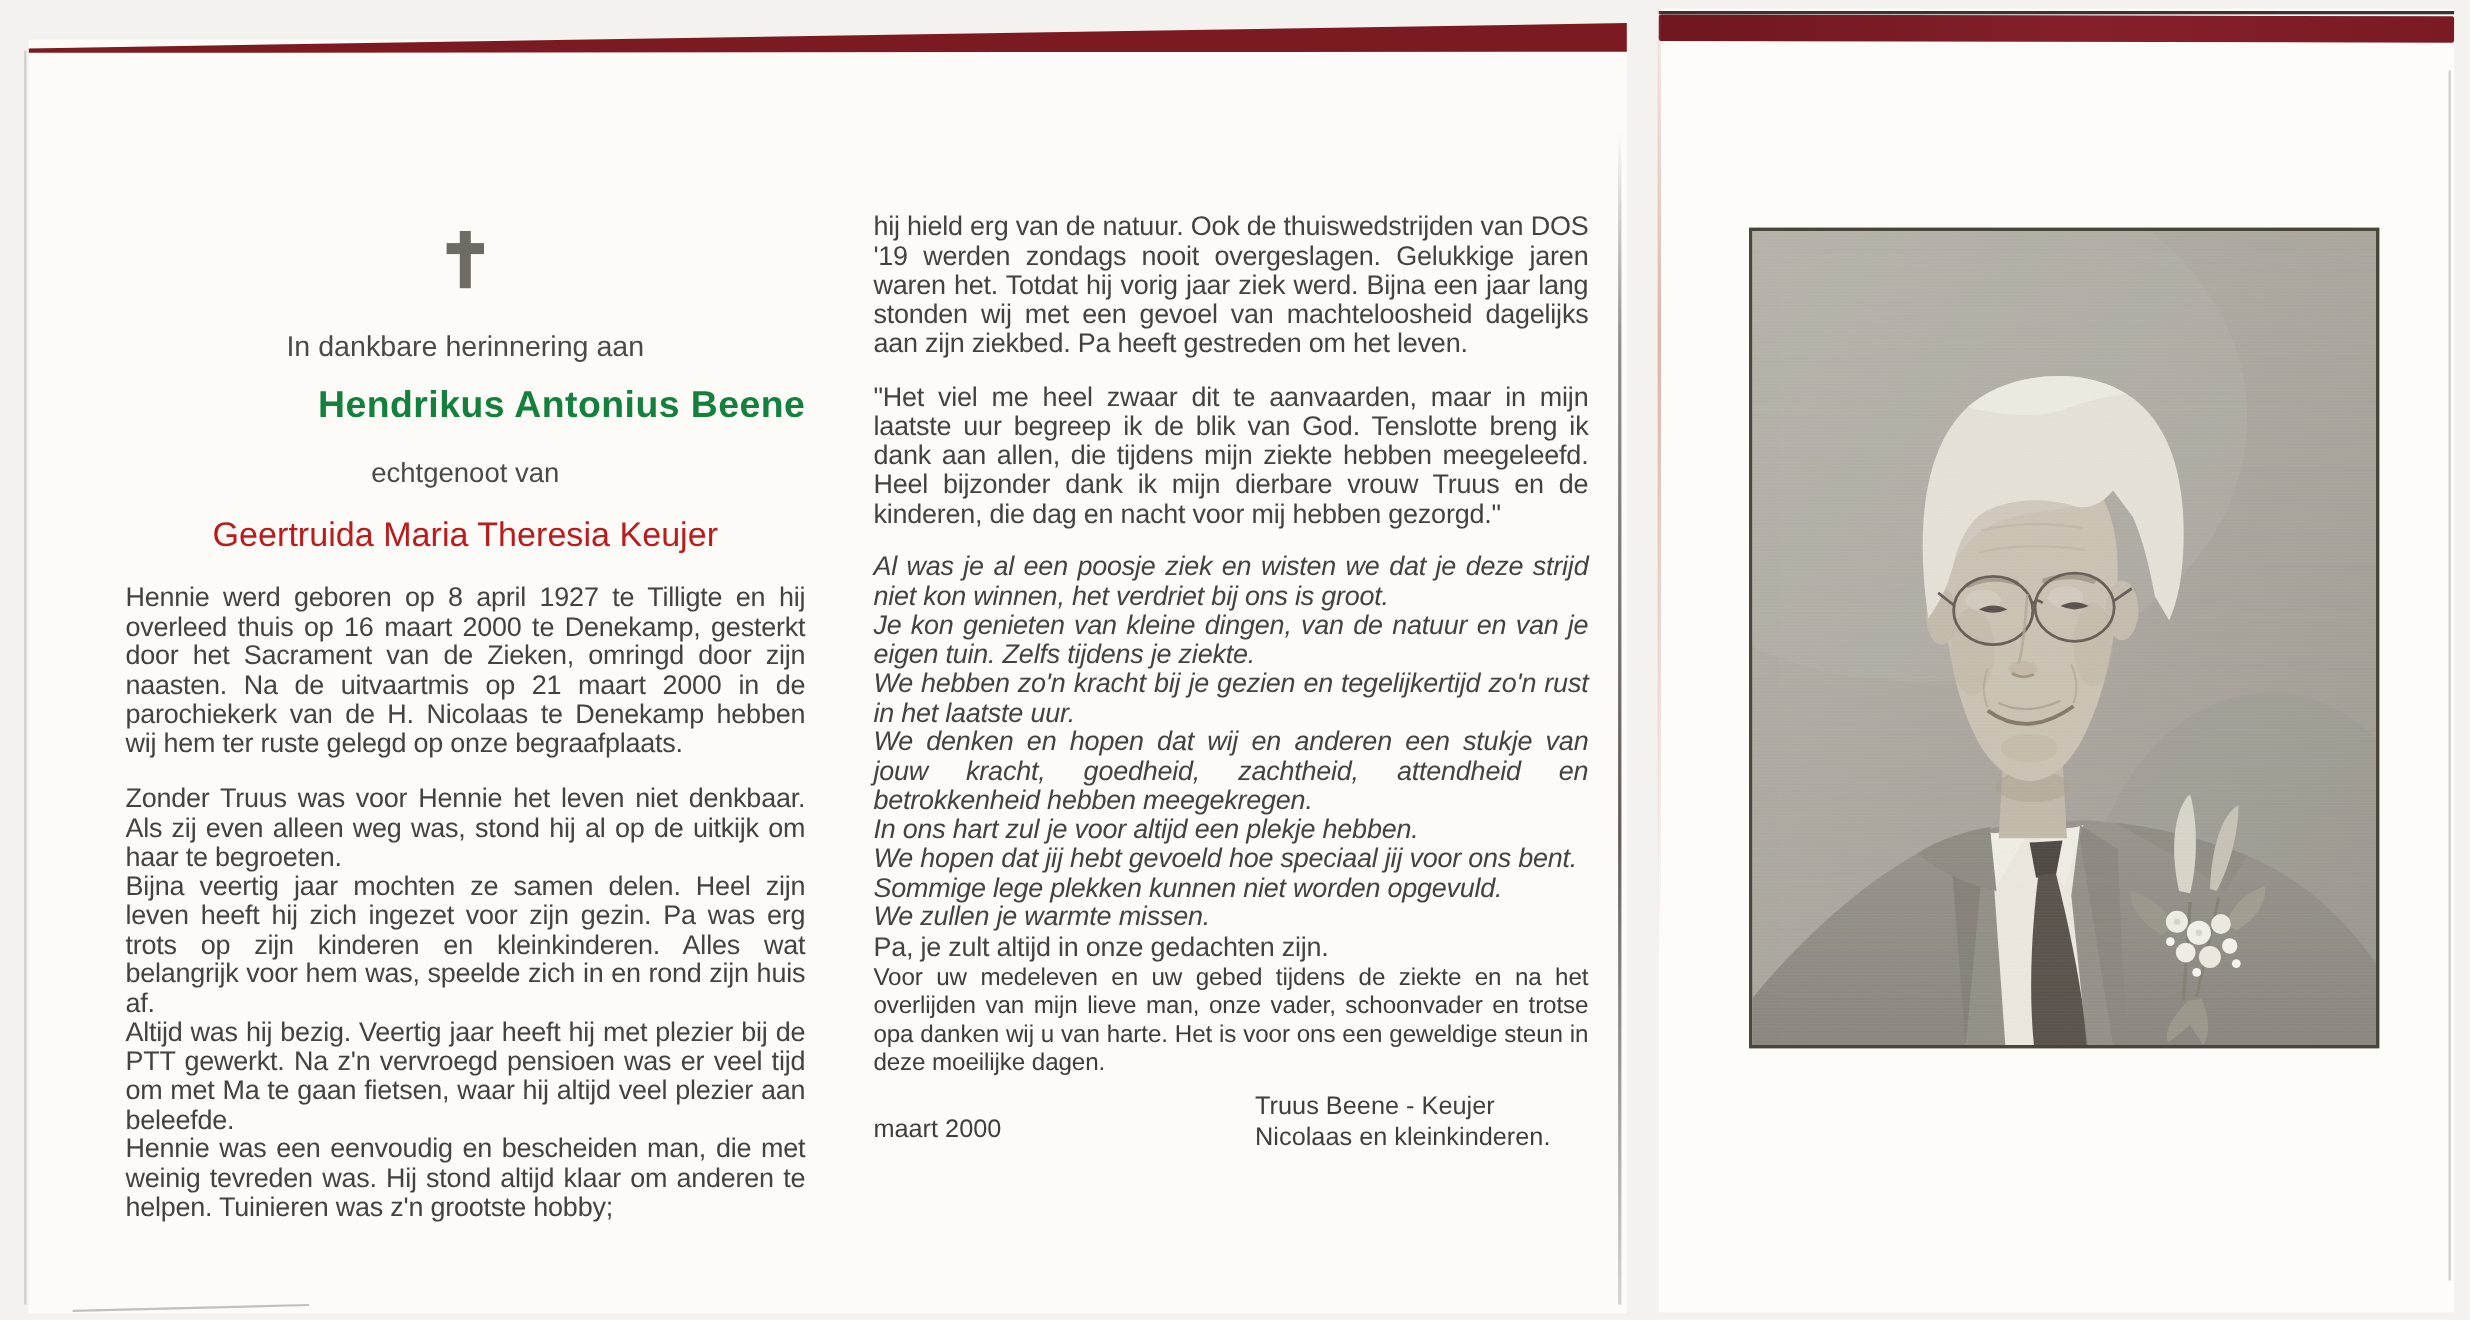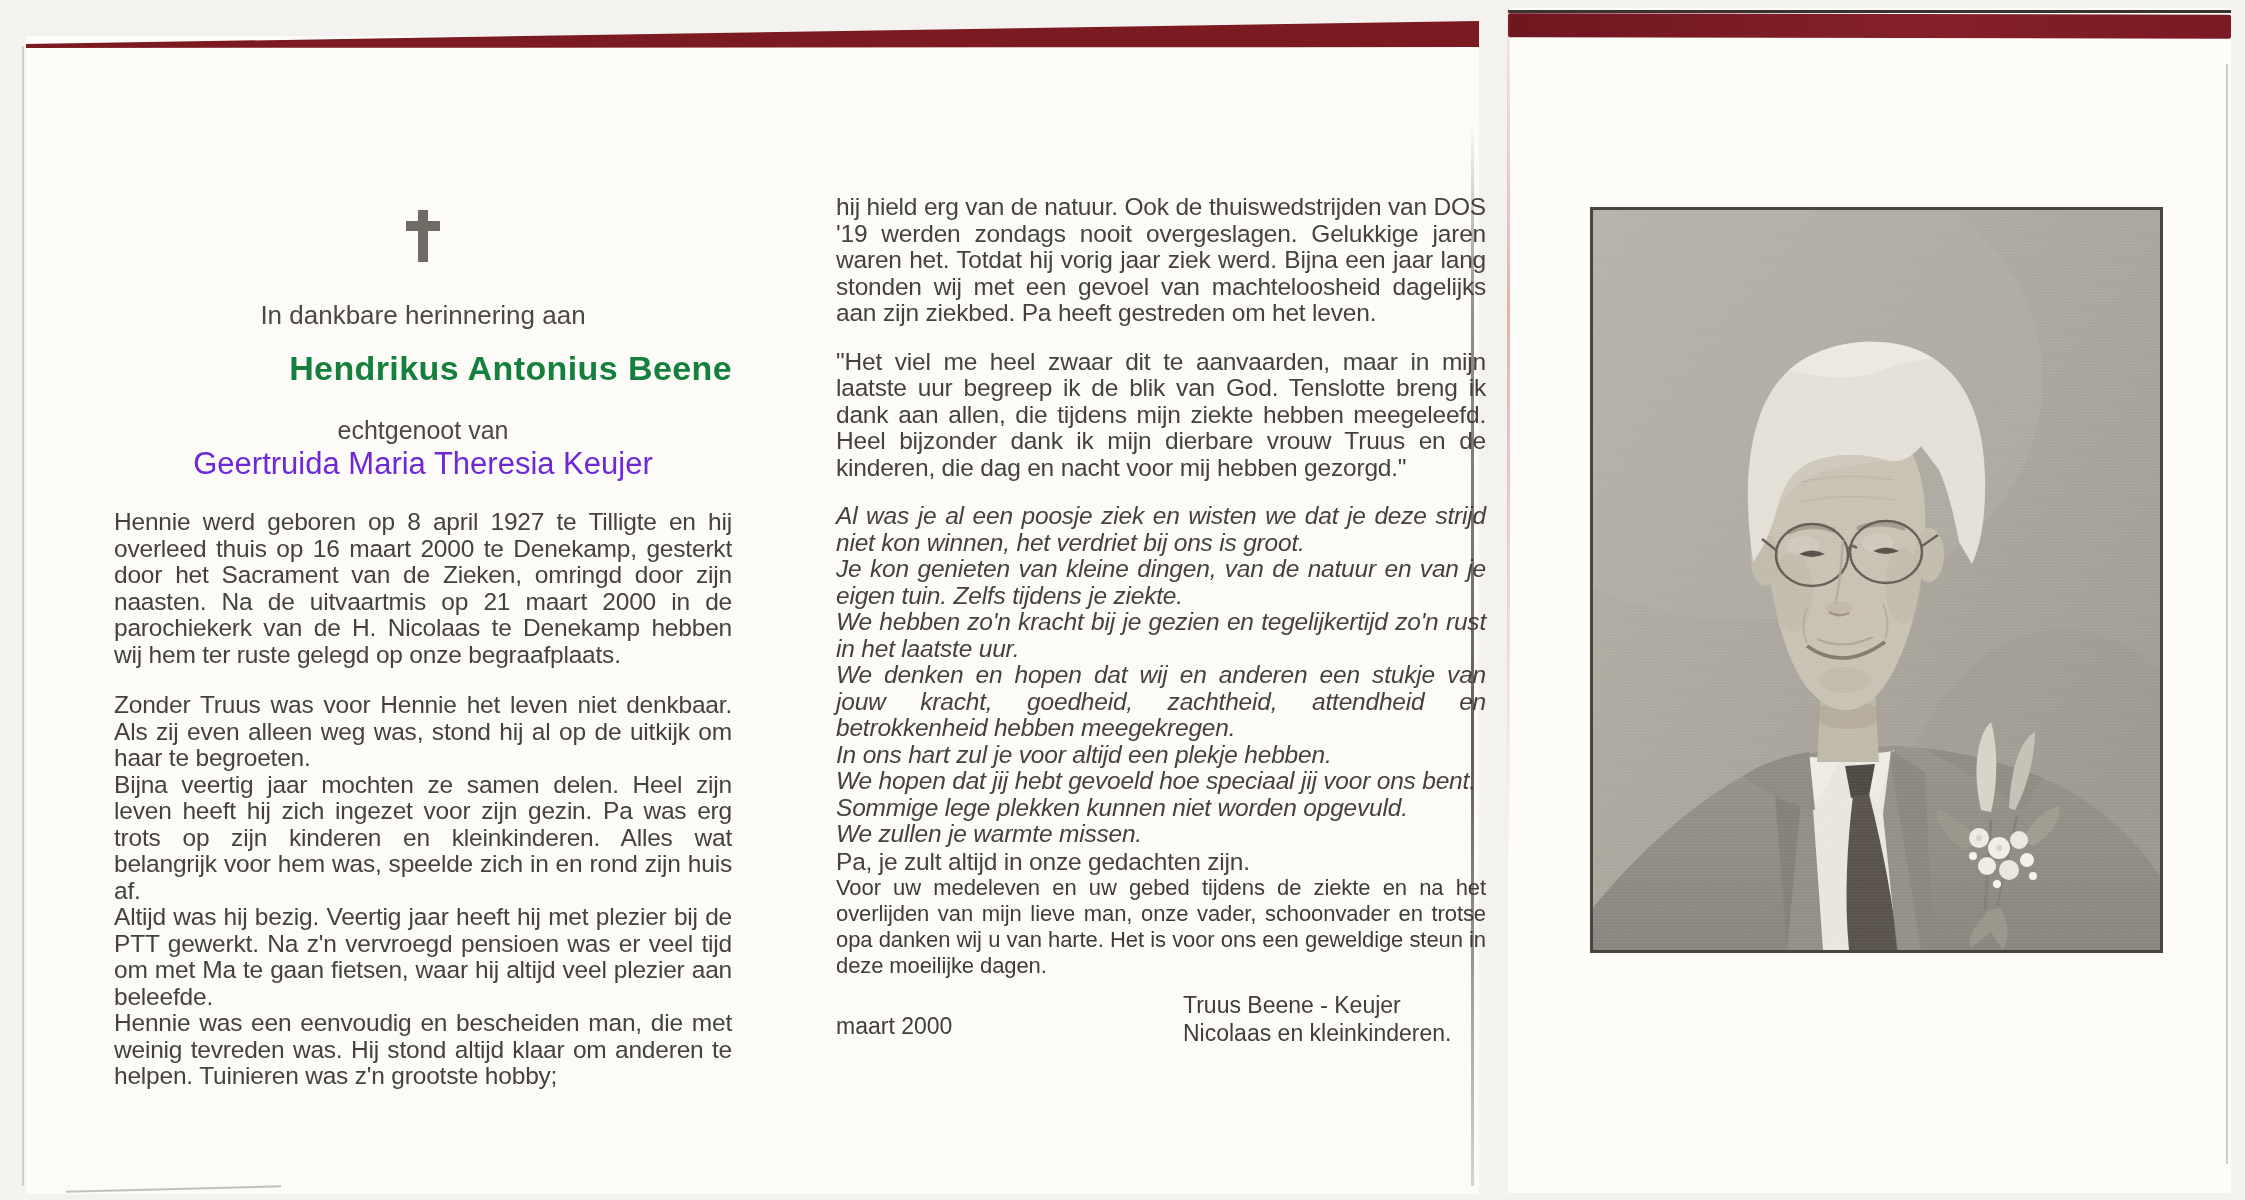--- a/index.html
+++ b/index.html
@@ -21,30 +21,30 @@
   .edge-left{position:absolute;left:-4px;top:10px;width:2px;height:1140px;background:rgba(165,162,155,.45);}
   .corner-line{position:absolute;left:40px;bottom:4px;width:215px;height:2px;
                background:rgba(125,120,113,.45);transform:rotate(-1.4deg);}
   .red-edge{position:absolute;left:-1px;top:0;width:3px;height:860px;
             background:linear-gradient(180deg,rgba(200,110,104,.1),rgba(205,120,112,.55) 35%,rgba(205,120,112,0));}
   .edge-right{position:absolute;right:3px;top:56px;width:2px;height:1100px;background:rgba(140,136,128,.4);}
 
   
   .col{position:absolute;top:150px;}
   .col1{left:88px;width:618px;}
-  .col2{left:810px;width:650px;}
+  .col2{left:768px;width:650px;}
   .col p{margin:0;}
   .cross{width:34px;height:52px;margin:24px auto 0;position:relative;}
   .cross::before{content:"";position:absolute;left:12px;top:0;width:10px;height:52px;background:#6e6a64;}
   .cross::after{content:"";position:absolute;left:0;top:11px;width:34px;height:10px;background:#6e6a64;}
   .intro{margin-top:38px;text-align:center;font-size:26px;line-height:30px;color:#4c4945;}
   .name{margin-top:17px;text-align:right;font-size:34px;line-height:42px;font-weight:bold;
         letter-spacing:.4px;color:#15803d;}
   .relation{margin-top:26px;text-align:center;font-size:25px;line-height:30px;color:#4c4945;}
-  .spouse{text-align:center;font-size:31px;line-height:38px;color:#6d28d9;}
+  .spouse{margin-top:22px;text-align:center;font-size:31px;line-height:38px;color:#b91c1c;}
   .bio{margin-top:26px;}
   .bio p,.mem p,.tribute p{text-align:justify;font-size:24.5px;line-height:26.5px;
        letter-spacing:-.2px;color:#45423e;}
   .bio p.gap,.mem p.gap{margin-top:24px;}
   .mem{margin-top:8px;}
   .mem p{line-height:26.5px;}
   .mem p.gap{margin-top:22px;}
   .tribute{margin-top:22px;}
   .tribute p{font-style:italic;}
   .closing{margin-top:18px;font-size:24.5px;line-height:27px;letter-spacing:-.2px;}

